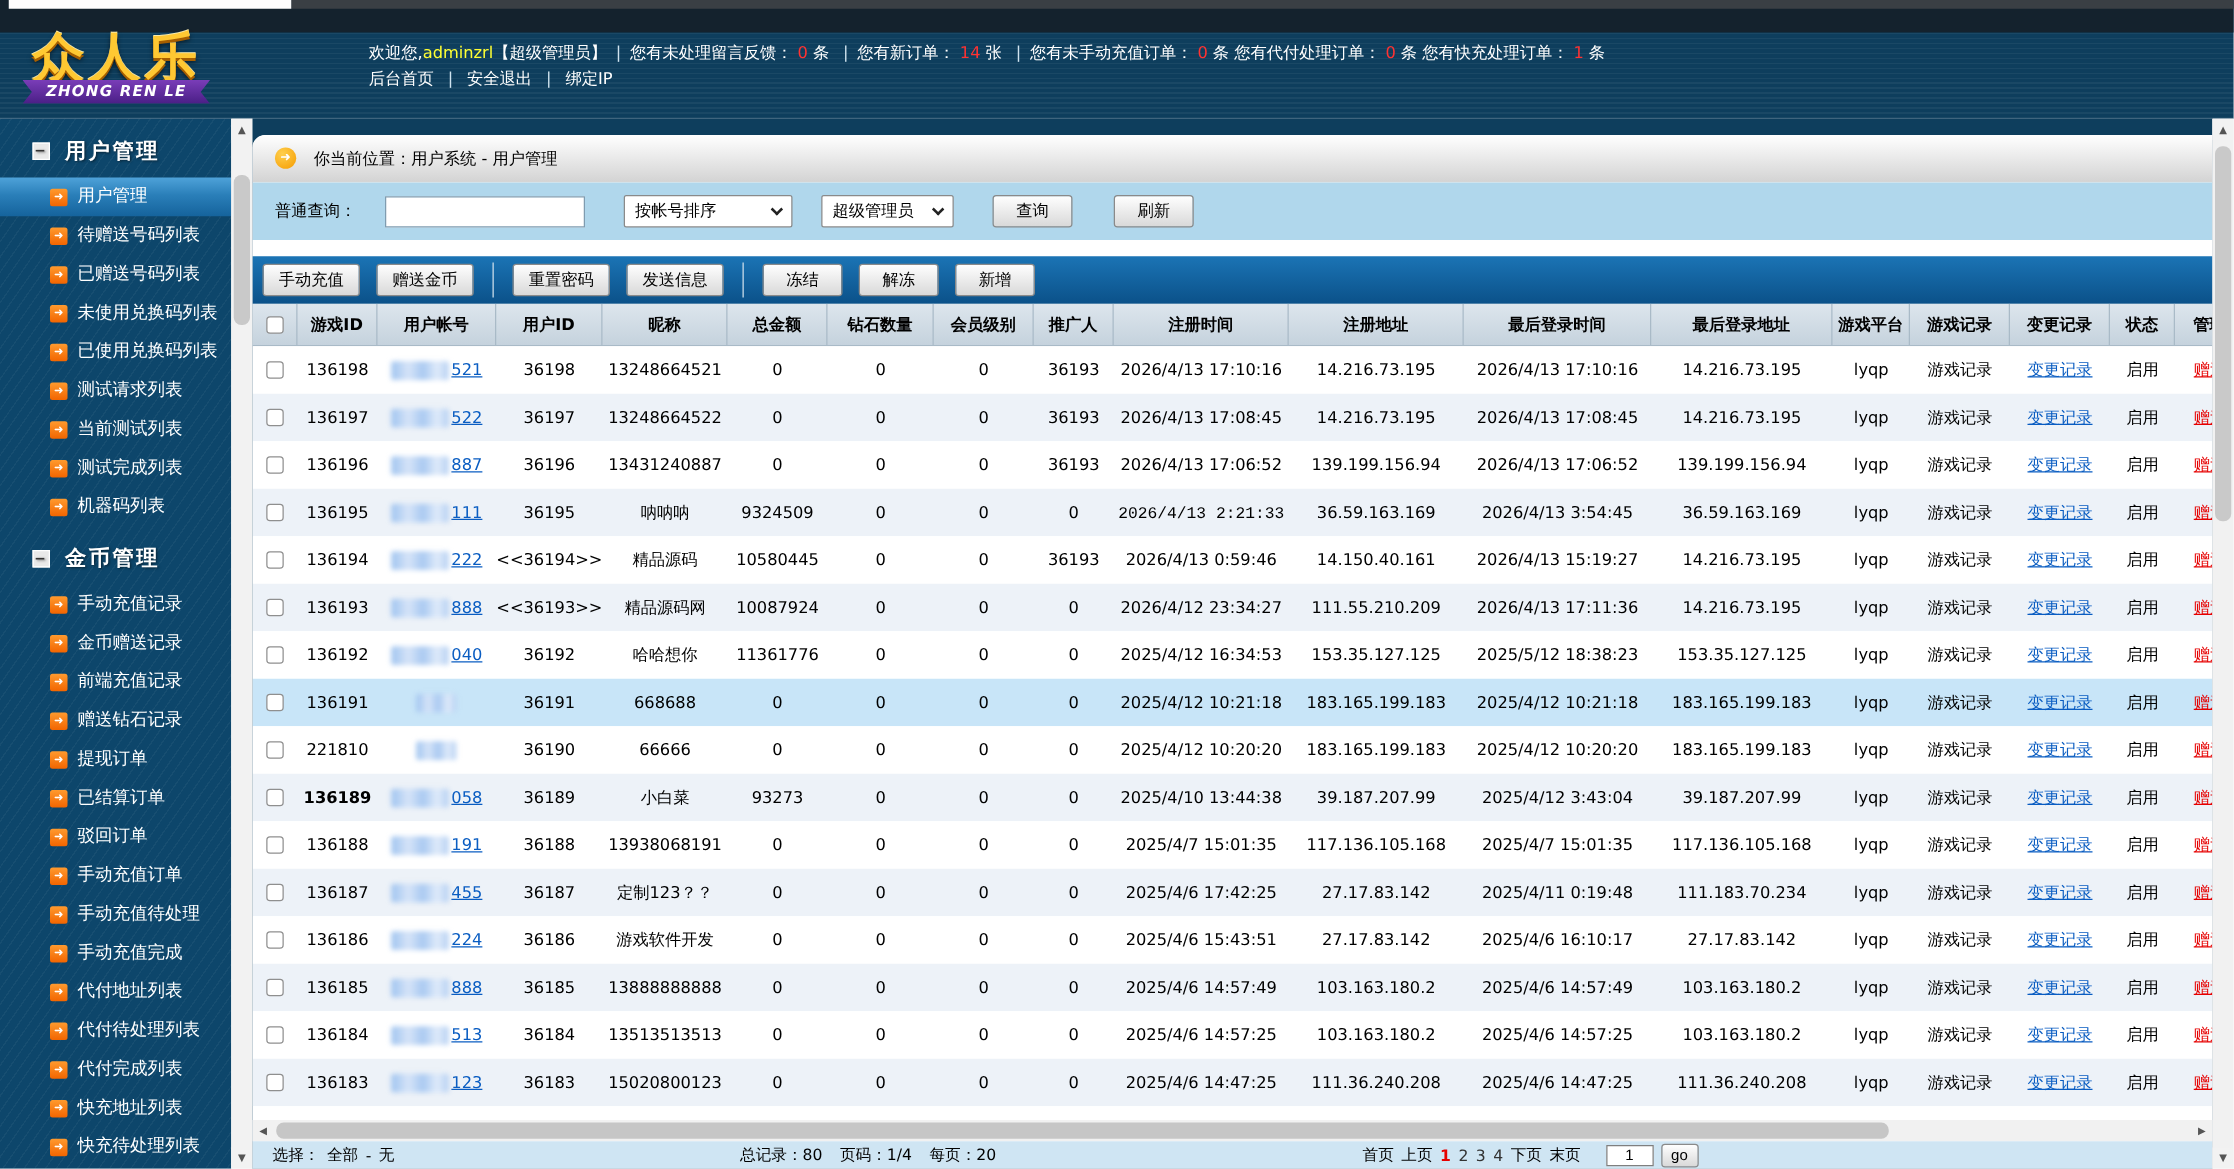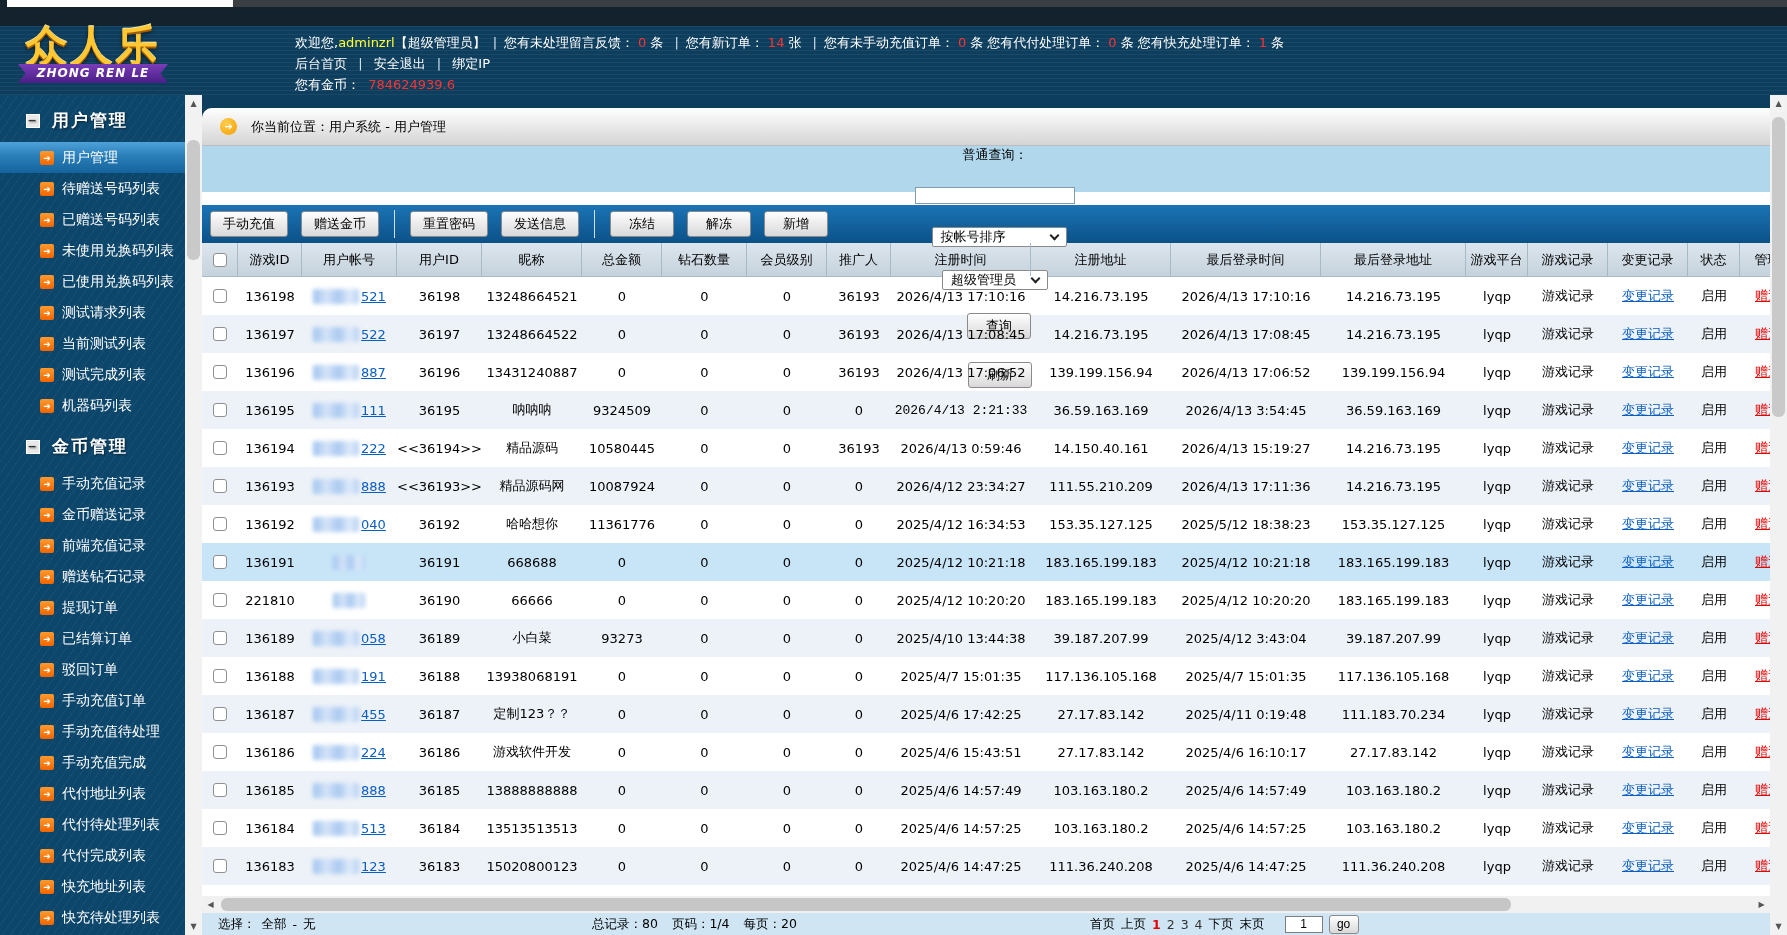--- a/index.html
+++ b/index.html
@@ -49,36 +49,36 @@
 
   
   .main-bg { position:absolute; top:95px; left:202px; right:17px; bottom:0; background:#0e3e5d; }
   .main-panel { position:absolute; top:13px; left:0; right:0; bottom:0; background:#fff; border-radius:10px 0 0 0; overflow:hidden; }
 
   .breadcrumb { height:38px; background:linear-gradient(#ffffff,#d4d4d4); border-bottom:1px solid #bdbdbd;
     display:flex; align-items:center; padding-left:18px; gap:14px; border-radius:10px 0 0 0; }
   .bc-ico { width:17px; height:17px; border-radius:50%; background:radial-gradient(circle at 35% 30%,#ffcf4d,#f59b00);
     color:#fff; font-size:10px; line-height:17px; text-align:center; font-weight:bold; flex:none; }
 
-  .query-bar { height:46px; background:#b0d7ec; display:flex; align-items:center; padding-left:18px; gap:23px;flex-direction:column; }
+  .query-bar { height:46px; background:#b0d7ec; display:flex; align-items:center; padding-left:18px; gap:23px; }
   .q-input { width:160px; height:25px; border:1px solid #7f9cb0; background:#fff; padding:0 4px; font-size:13px; }
   .q-select { height:26px; background:#fff; border:1px solid #8a8a8a; border-radius:2px; display:flex; align-items:center;
     justify-content:space-between; padding:0 8px; cursor:pointer; }
   .q-select .chev { width:7px; height:7px; border-right:2px solid #222; border-bottom:2px solid #222; transform:rotate(45deg); margin-top:-3px; }
   .btn { display:inline-block; min-width:64px; padding:3px 12px; background:linear-gradient(#fefefe,#d9d9d9);
     border:1px solid #8a8a8a; border-radius:3px; font-size:13px; color:#000; text-align:center; cursor:pointer; }
 
   .gap-white { height:13px; background:#fff; }
   .toolbar { height:38px; background:linear-gradient(#1b74b5,#0b5189); display:flex; align-items:center; gap:13px; padding-left:8px; }
   .tb-divider { width:1px; height:28px; background:#cfe0ec; margin:0 2px; }
 
   
   .table-wrap { overflow:hidden; width:100%; }
   .thead { display:flex; height:34px; background:linear-gradient(#dde6ed,#c5d2dd); border-bottom:1px solid #a9bac7;
-    font-weight:normal; }
+    font-weight:bold; }
   .thead .tc { border-right:1px solid #a9bac7; }
   .tr { display:flex; height:38px; background:#fff; }
   .tr.alt { background:#edf2f8; }
   .tr.hl { background:#c8e5f8; }
   .tc { flex:none; display:flex; align-items:center; justify-content:center; white-space:nowrap; overflow:hidden; font-size:13px; color:#000; }
   .cb { width:14px; height:14px; border:1px solid #8f8f8f; border-radius:3px; background:#fff; display:inline-block; cursor:pointer; }
   .lnk { color:#0a5dc2; text-decoration:underline; cursor:pointer; }
   .rlnk { color:#e60000; text-decoration:underline; cursor:pointer; }
   .blur-chip { display:inline-block; width:46px; height:15px; border-radius:2px; margin-right:2px; vertical-align:-2px;
     background:linear-gradient(90deg,#9ec3ef,#d6e4f8 30%,#a9c9f1 55%,#e0ebfa 80%,#b4cff2); filter:blur(2px); }
@@ -119,24 +119,20 @@
   <div class="header-info">
     <div class="header-line">
       <span>欢迎您,</span><span class="hl-username">adminzrl</span><span>【超级管理员】</span><span class="hl-sep">|</span><span id="hdr-stats"><span>您有未处理留言反馈：</span><span class="hl-red">0</span><span>条 </span><span class="hl-sep">|</span><span>您有新订单：</span><span class="hl-red">14</span><span>张 </span><span class="hl-sep">|</span><span>您有未手动充值订单：</span><span class="hl-red">0</span><span>条 </span><span>您有代付处理订单：</span><span class="hl-red">0</span><span>条 </span><span>您有快充处理订单：</span><span class="hl-red">1</span><span>条 </span></span>
     </div>
     <div class="header-line hnav">
       <a>后台首页</a>
       <span class="hl-sep">|</span>
       <a>安全退出</a>
       <span class="hl-sep">|</span>
       <a>绑定IP</a>
-    </div>
-    <div class="header-line">
-      <span>您有金币：</span>
-      <span class="hl-red">784624939.6</span>
     </div>
   </div>
 </div>
 
 <div class="sidebar" id="sidebar">
     <div class="sb-section-title">
       <span class="minus-box">−</span>
       <span>用户管理</span>
     </div>
     <div class="sb-item active"><span class="arrow-ico">➜</span><span>用户管理</span></div>
@@ -492,21 +488,21 @@
             </div>
             <div class="tc" style="width: 52px;">启用</div>
             <div class="tc" style="width: 56px;">
               <a class="rlnk">赠送</a>
             </div>
           </div>
           <div class="tr alt">
             <div class="tc" style="width: 36px;">
               <span class="cb"></span>
             </div>
-            <div class="tc" style="width: 64px;">136189</div>
+            <div class="tc" style="width: 64px; font-weight: bold;">136189</div>
             <div class="tc" style="width: 95px;">
               <span class="blur-chip"></span>
               <a class="lnk">058</a>
             </div>
             <div class="tc" style="width: 85px;">36189</div>
             <div class="tc" style="width: 100px;">小白菜</div>
             <div class="tc" style="width: 80px;">93273</div>
             <div class="tc" style="width: 85px;">0</div>
             <div class="tc" style="width: 80px;">0</div>
             <div class="tc" style="width: 64px;">0</div>

